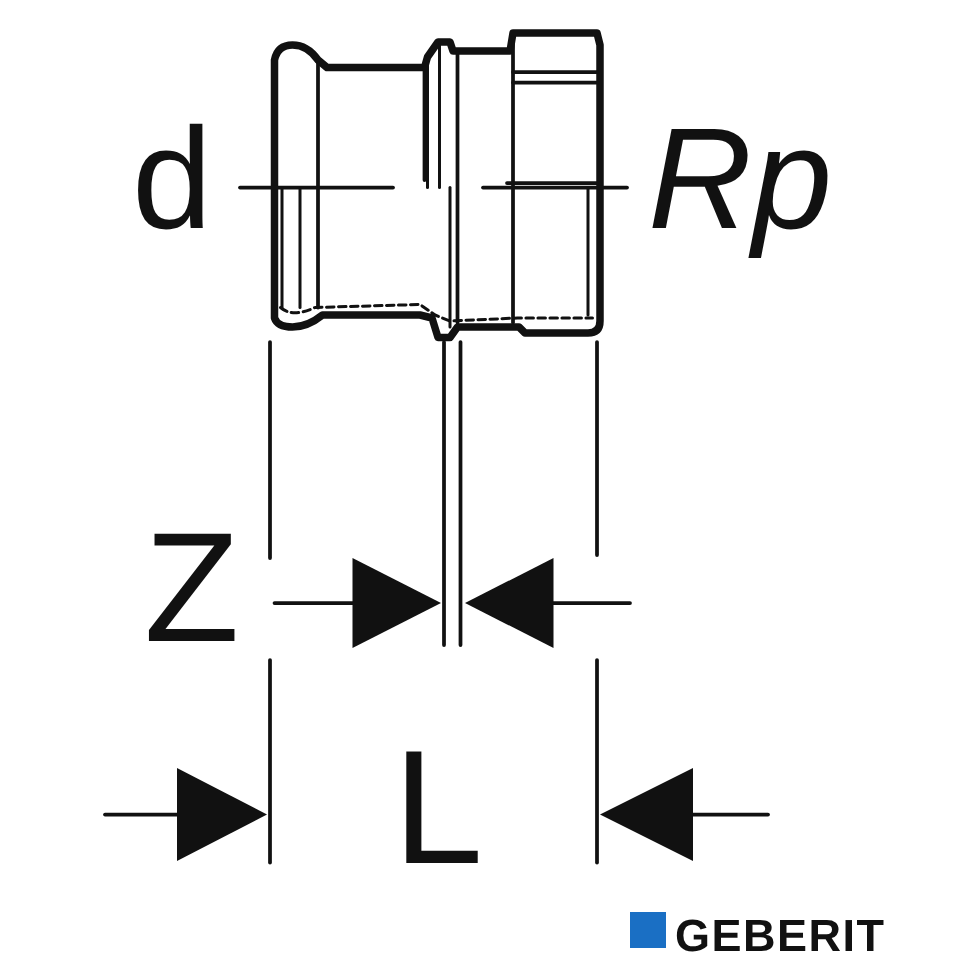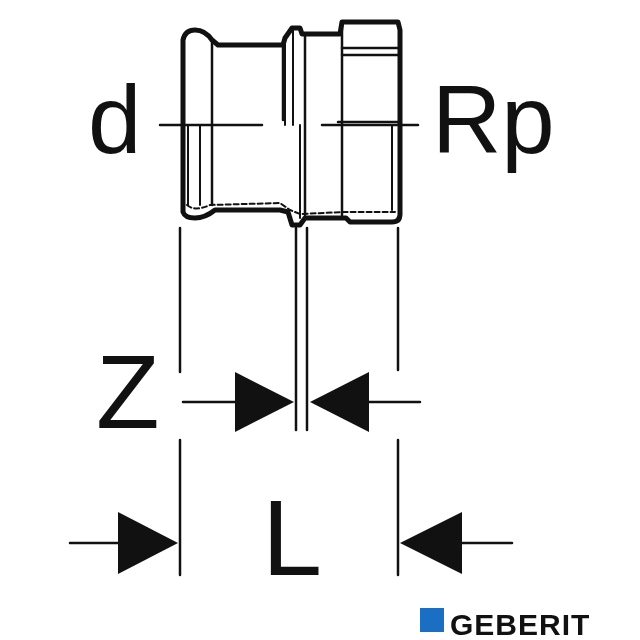--- a/index.html
+++ b/index.html
@@ -1,20 +1,20 @@
 <!DOCTYPE html>
 <html><head>
 <meta charset="utf-8">
 <style>
   html, body { margin:0; padding:0; background:#ffffff; }
   body { width:640px; height:640px; position:relative; overflow:hidden; font-family:"Liberation Sans", sans-serif; }
   svg { position:absolute; left:0; top:0; }
   .lbl { position:absolute; color:#111; font-family:"Liberation Sans", sans-serif; line-height:1; }
   .d { left:88px; top:72px; font-size:96px; }
-  .rp { left:432px; top:72px; font-size:96px; }
+  .rp { left:432px; top:72px; font-size:96px;font-style:italic; }
   .z { left:96px; top:340px; font-size:104px; }
   .l { left:262px; top:484px; font-size:108px; }
   .logo { position:absolute; left:420px; top:608px; display:flex; align-items:flex-start; }
   .logo-square { width:24px; height:24px; background:#1a6fc4; margin-right:6px; }
   .logo-text { font-weight:bold; font-size:30px; color:#111; letter-spacing:1px; }
 </style>
 </head>
 <body>
 
 <svg width="640" height="640" viewBox="0 0 640 640">

